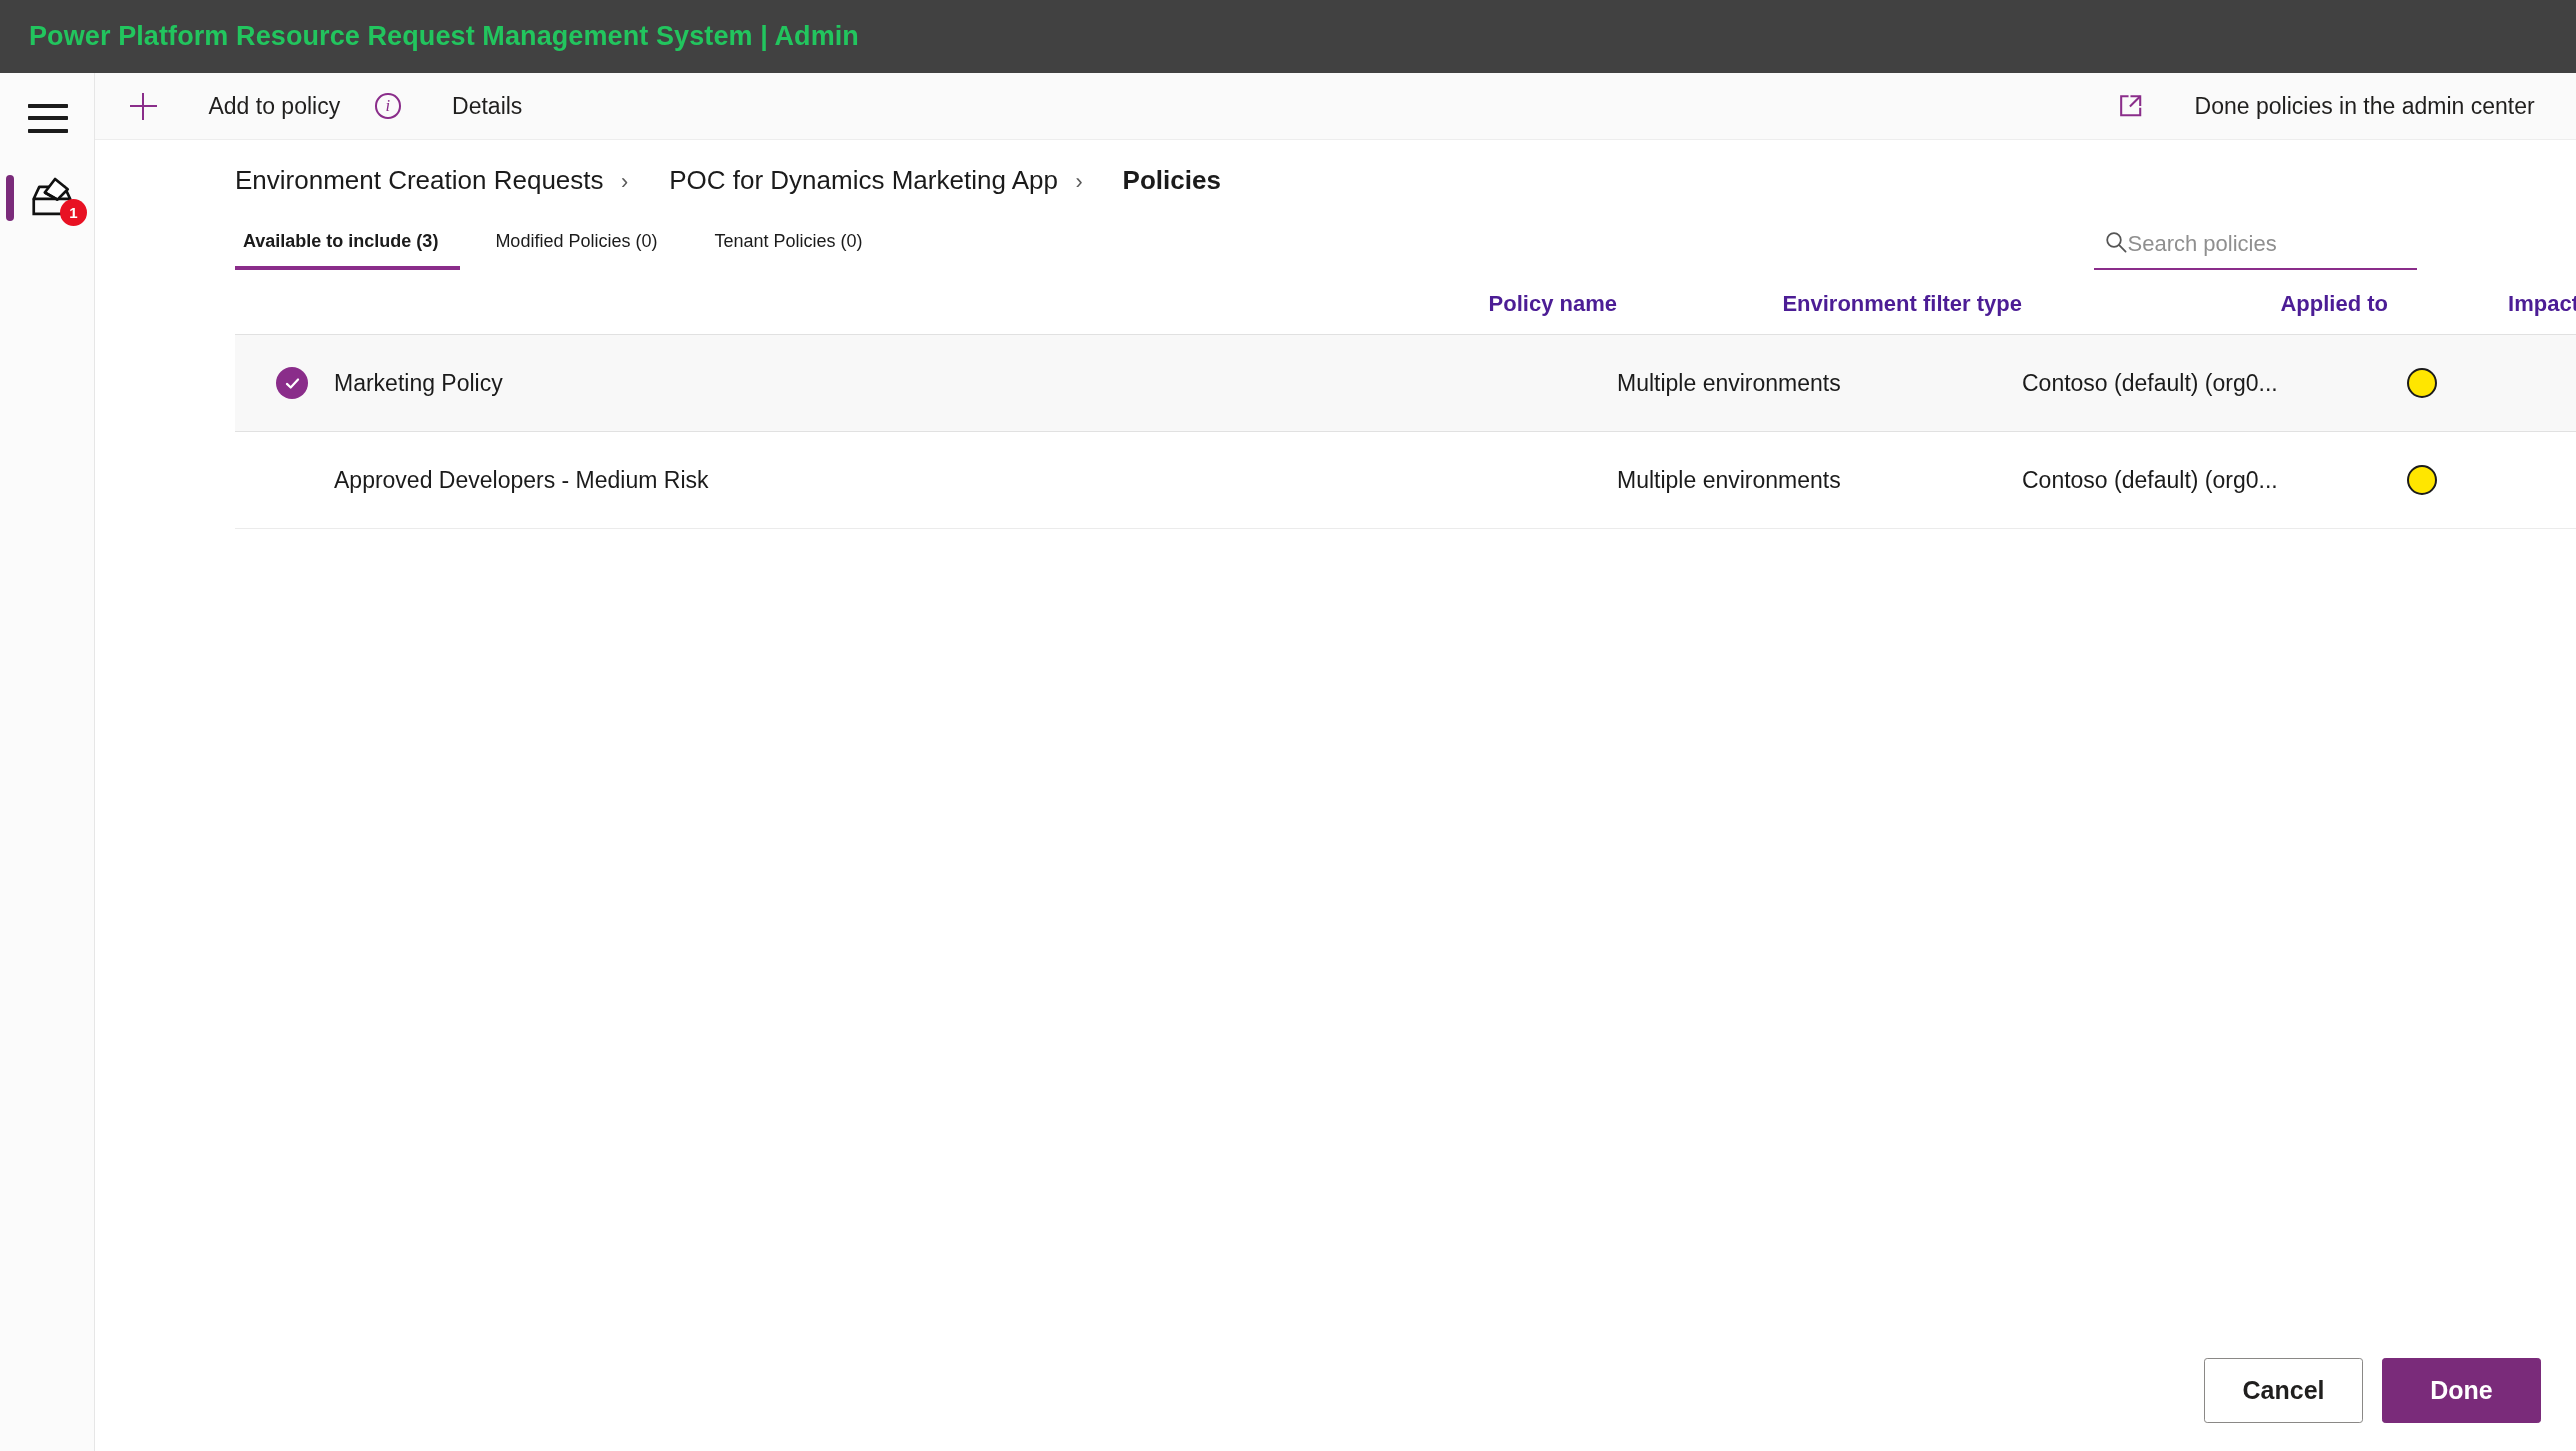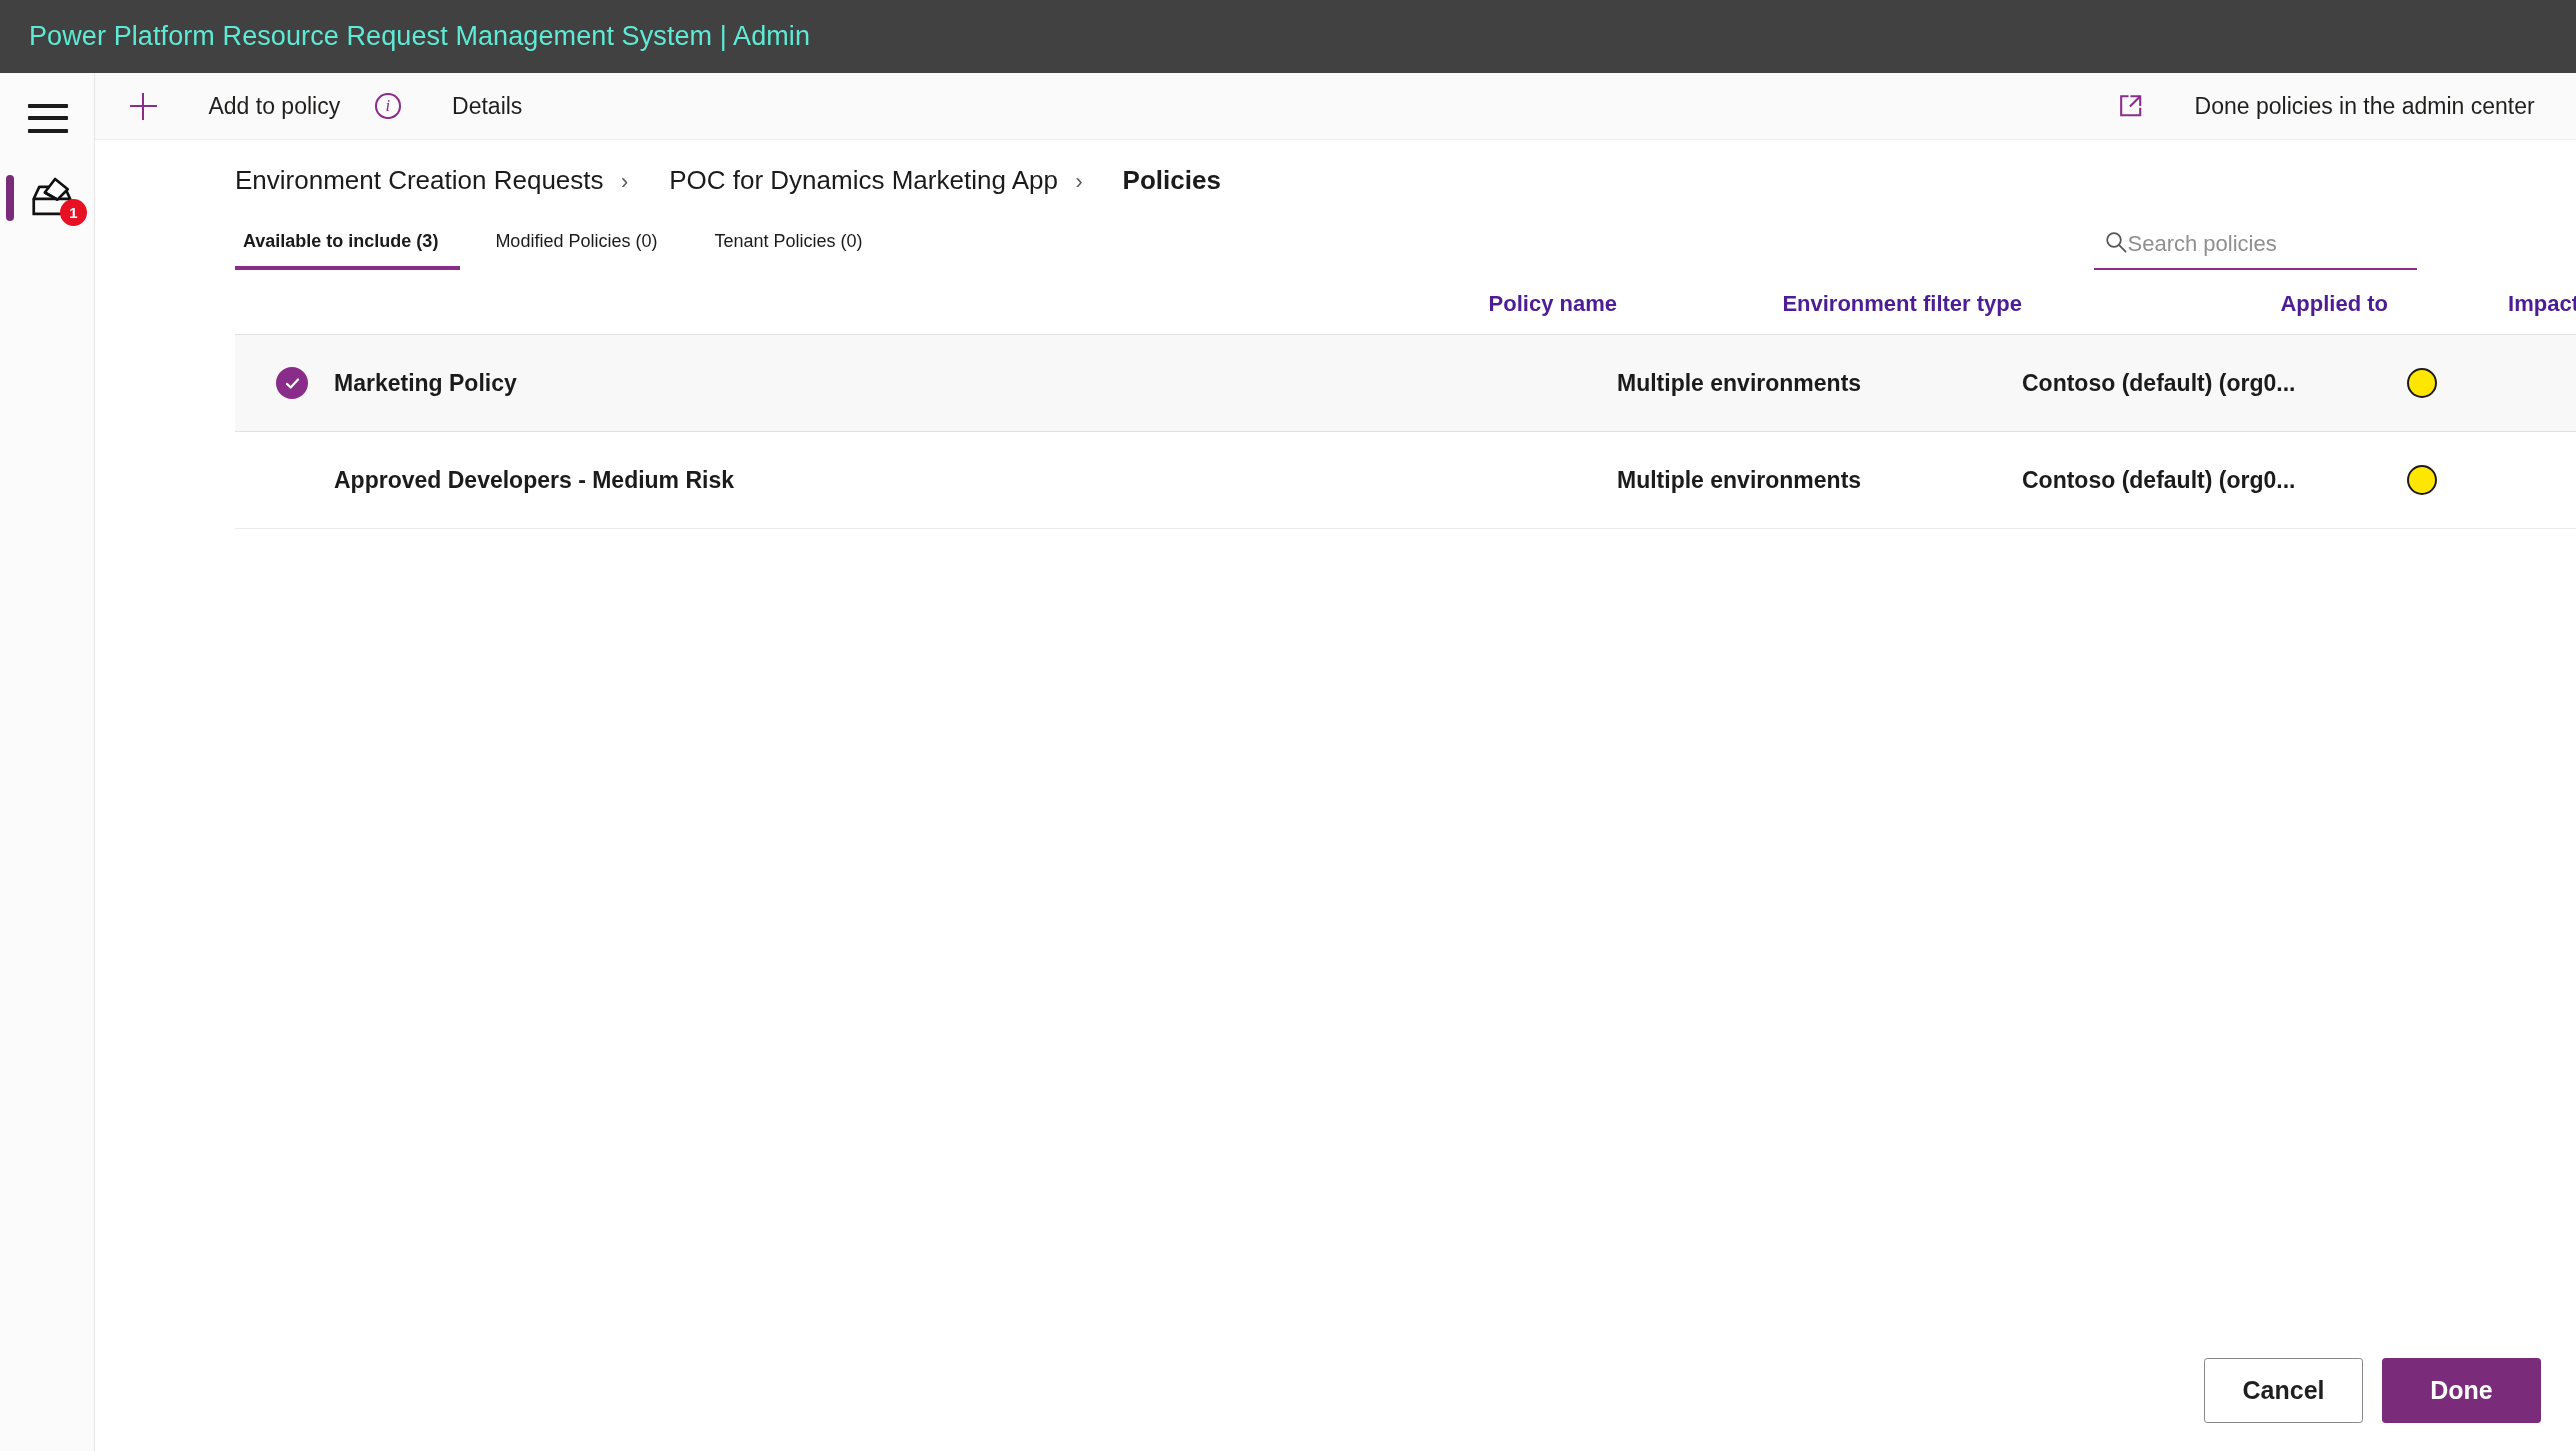--- a/index.html
+++ b/index.html
@@ -16,23 +16,23 @@
 
   
   .titlebar {
     height: 73px;
     background: #414141;
     display: flex;
     align-items: center;
     padding-left: 29px;
   }
   .titlebar-text {
-    color: #5eead4;
+    color: #22c55e;
     font-size: 27px;
-    font-weight: 400;
+    font-weight: 700;
     letter-spacing: 0.1px;
     white-space: nowrap;
     text-align: center;
   }
 
   
   .shell {
     display: flex;
     height: 1379px;
     background: #ffffff;
@@ -280,21 +280,20 @@
 
   .policy-table td {
     font-size: 23px;
     color: #1b1b1b;
     padding: 0;
     height: 97px;
     vertical-align: middle;
     white-space: nowrap;
     overflow: hidden;
     text-overflow: ellipsis;
-    font-weight: bold;
   }
   tr.policy-row { border-bottom: 1.6px solid #ebebeb; }
   tr.policy-row.selected {
     background: #f8f8f8;
     border-top: 1.6px solid #e1e1e1;
     border-bottom: 1.6px solid #e1e1e1;
   }
 
   .check-circle {
     width: 32px; height: 32px;

